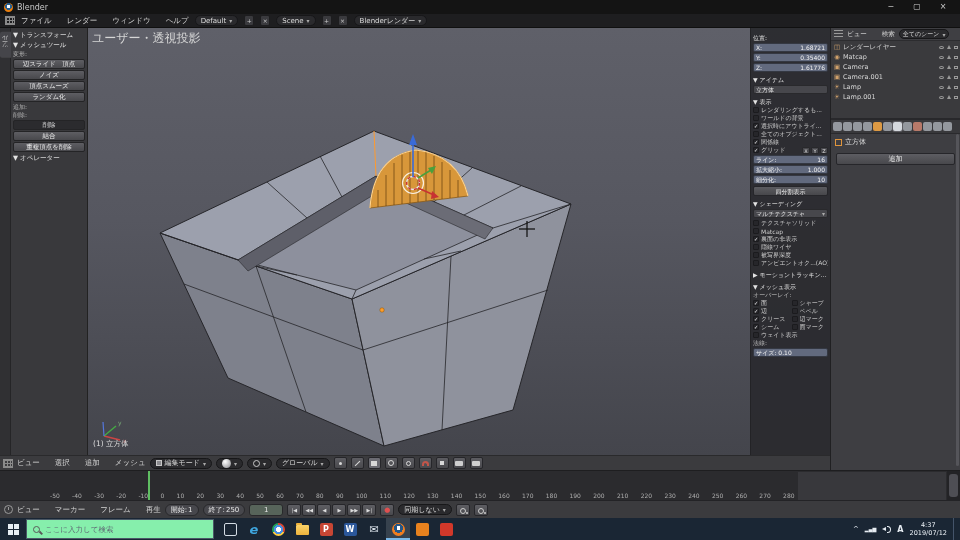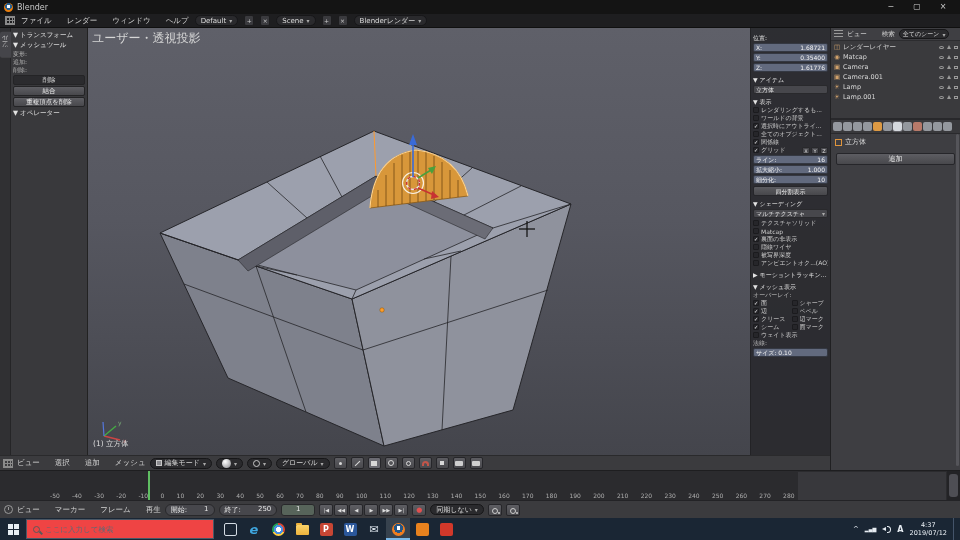--- a/index.html
+++ b/index.html
@@ -99,32 +99,32 @@
 .tl-light{position:absolute;left:798px;right:14px;top:1px;bottom:0;background:#38383c}
 .tl-scroll{position:absolute;right:0;top:0;bottom:0;width:13px;background:#232326}
 .tl-scroll::after{content:"";position:absolute;left:2px;right:2px;top:3px;bottom:3px;background:#4e4e54;border-radius:3px}
 .tl-nums{position:absolute;left:50px;right:165px;bottom:1px;display:flex;justify-content:space-between}
 .tnum{font-size:6px;color:#aeaeae}
 .playhead{position:absolute;left:148px;top:0;bottom:0;width:2px;background:#5fbe62}
 
 .tlh{left:0;top:500px;width:960px;height:18px;background:#3b3b3e;border-top:1px solid #232326;display:flex;align-items:center;gap:4px;padding:0 4px}
 .clockicon{width:9px;height:9px;border:1px solid #9a9a9a;border-radius:50%;background:none;position:relative}
 .clockicon::after{content:"";position:absolute;left:3px;top:1px;width:1px;height:3px;background:#9a9a9a}
-.fld{display:flex;gap:17px;background:#47474c;border:1px solid #28282b;border-radius:7px;padding:0 5px;height:12px;align-items:flex-start;font-size:7px;color:#e8e8e8;white-space:nowrap}
+.fld{display:flex;gap:1px;background:#47474c;border:1px solid #28282b;border-radius:7px;padding:0 5px;height:12px;align-items:center;font-size:7px;color:#e8e8e8;white-space:nowrap}
 .fld.cur{background:#57645a;width:34px;justify-content:center;border-radius:3px}
 .pb{display:flex;gap:1px}
 .pbtn{width:14px;height:12px;background:linear-gradient(#5e5e63,#49494d);border:1px solid #26262a;border-radius:2px;font-size:5px;line-height:11px;text-align:center;color:#dedede}
 .pbtn.rec{color:#e05050;font-size:7px}
 .keyicon{position:relative}
 .keyicon::after{content:"";position:absolute;left:3px;top:3px;width:4px;height:4px;border:1px solid #ccc;border-radius:50%;box-shadow:4px 2px 0 -2px #ccc}
 
 .taskbar{left:0;top:518px;width:960px;height:22px;background:#1a2634;display:flex;align-items:center}
 .startbtn{width:26px;height:22px;display:flex;align-items:center;justify-content:center}
 .winlogo{width:5px;height:5px;background:#e8eef4;box-shadow:6px 0 #e8eef4,0 6px #e8eef4,6px 6px #e8eef4;margin:-5px 5px 0 0}
-.searchbox{width:188px;height:20px;background:#ef4444;display:flex;align-items:center;gap:5px;padding:0 6px;border:1px solid #4a5866}
+.searchbox{width:188px;height:20px;background:#86efac;display:flex;align-items:center;gap:5px;padding:0 6px;border:1px solid #4a5866}
 .mag{width:7px;height:7px;border:1.5px solid #5a5a5a;border-radius:50%;position:relative}
 .mag::after{content:"";position:absolute;left:5px;top:5px;width:4px;height:1.5px;background:#5a5a5a;transform:rotate(45deg)}
 .searchinput{border:none;outline:none;background:transparent;font-size:7.5px;width:150px;color:#333;font-family:"DejaVu Sans",sans-serif}
 .searchinput::placeholder{color:#5f6a75}
 .apps{display:flex;margin-left:4px}
 .app{width:24px;height:22px;display:flex;align-items:center;justify-content:center}
 .ag{display:flex;align-items:center;justify-content:center;width:13px;height:13px;font-size:8px;font-weight:bold;color:#fff;border-radius:2px}
 .apps .app:nth-of-type(1) .ag{border:1px solid #d4dce4;background:none;border-radius:2px}
 .apps .app:nth-of-type(2) .ag{font-size:13px;font-style:italic;color:#3fa7e0;background:none}
 .apps .app:nth-of-type(3) .ag{border-radius:50%;background:radial-gradient(circle,#fff 0 2.5px,#4a8fe0 2.5px 4.5px,transparent 4.5px),conic-gradient(#dd4632 0 120deg,#ffcd40 120deg 240deg,#1da45a 240deg 360deg)}
@@ -186,20 +186,27 @@
       <span class="dd">▾</span>
     </span>
 </div>
 
 <div class="abs toolshelf">
   <div class="ts-tabs"><span class="vtext">ツール</span></div>
   <div class="ts-body">
     <div class="ts-h"><span>▼</span> <span>トランスフォーム</span></div>
     <div class="ts-h"><span>▼</span> <span>メッシュツール</span></div>
     <div class="ts-label">変形:</div>
+    <div class="ts-list">
+
+    <div class="ts-btn">辺スライド　頂点</div>
+        <div class="ts-btn">ノイズ</div>
+        <div class="ts-btn">頂点スムーズ</div>
+        <div class="ts-btn">ランダム化</div>
+      </div>
     <div class="ts-label">追加:</div>
     <div class="ts-label">削除:</div>
     <div class="ts-list rem">
 
     <div class="ts-btn">削除</div>
         <div class="ts-btn">結合</div>
         <div class="ts-btn">重複頂点を削除</div>
       </div>
     <div class="ts-h"><span>▼</span> <span>オペレーター</span></div>
   </div>

